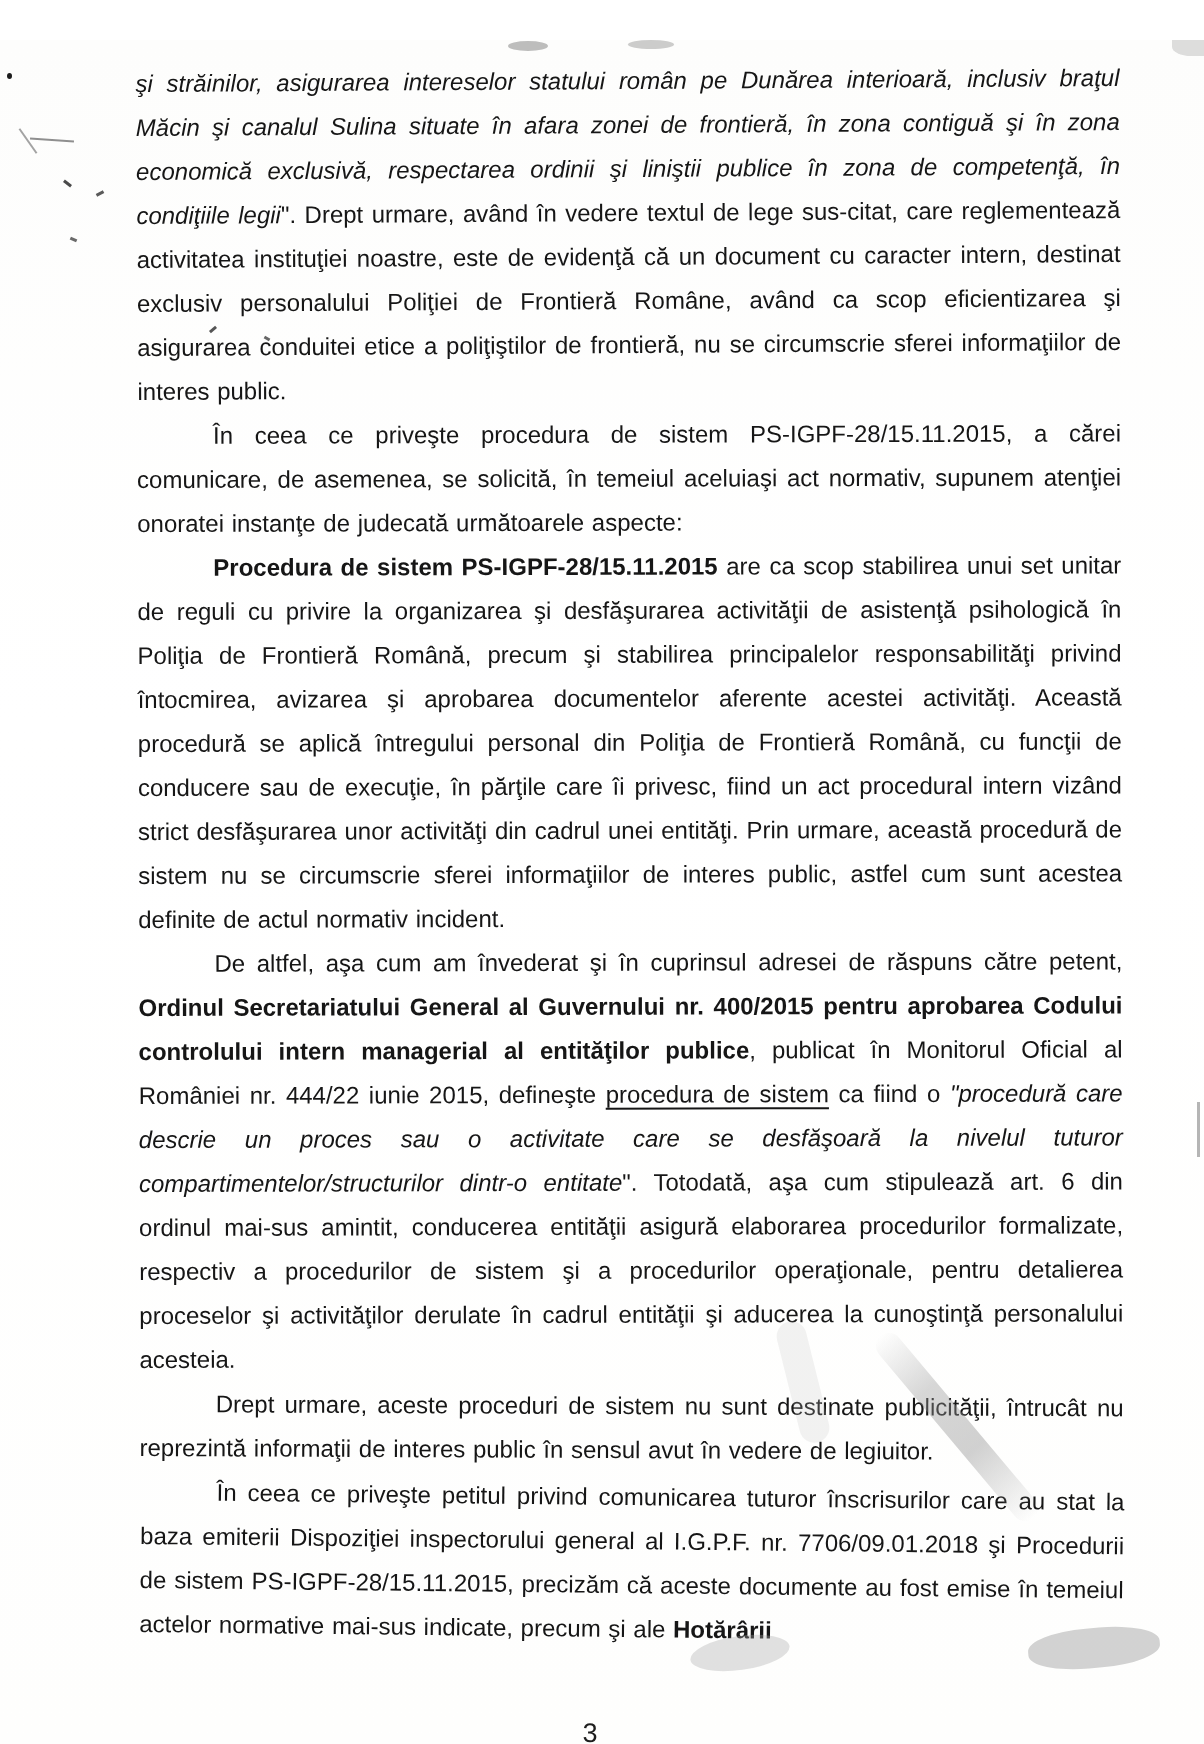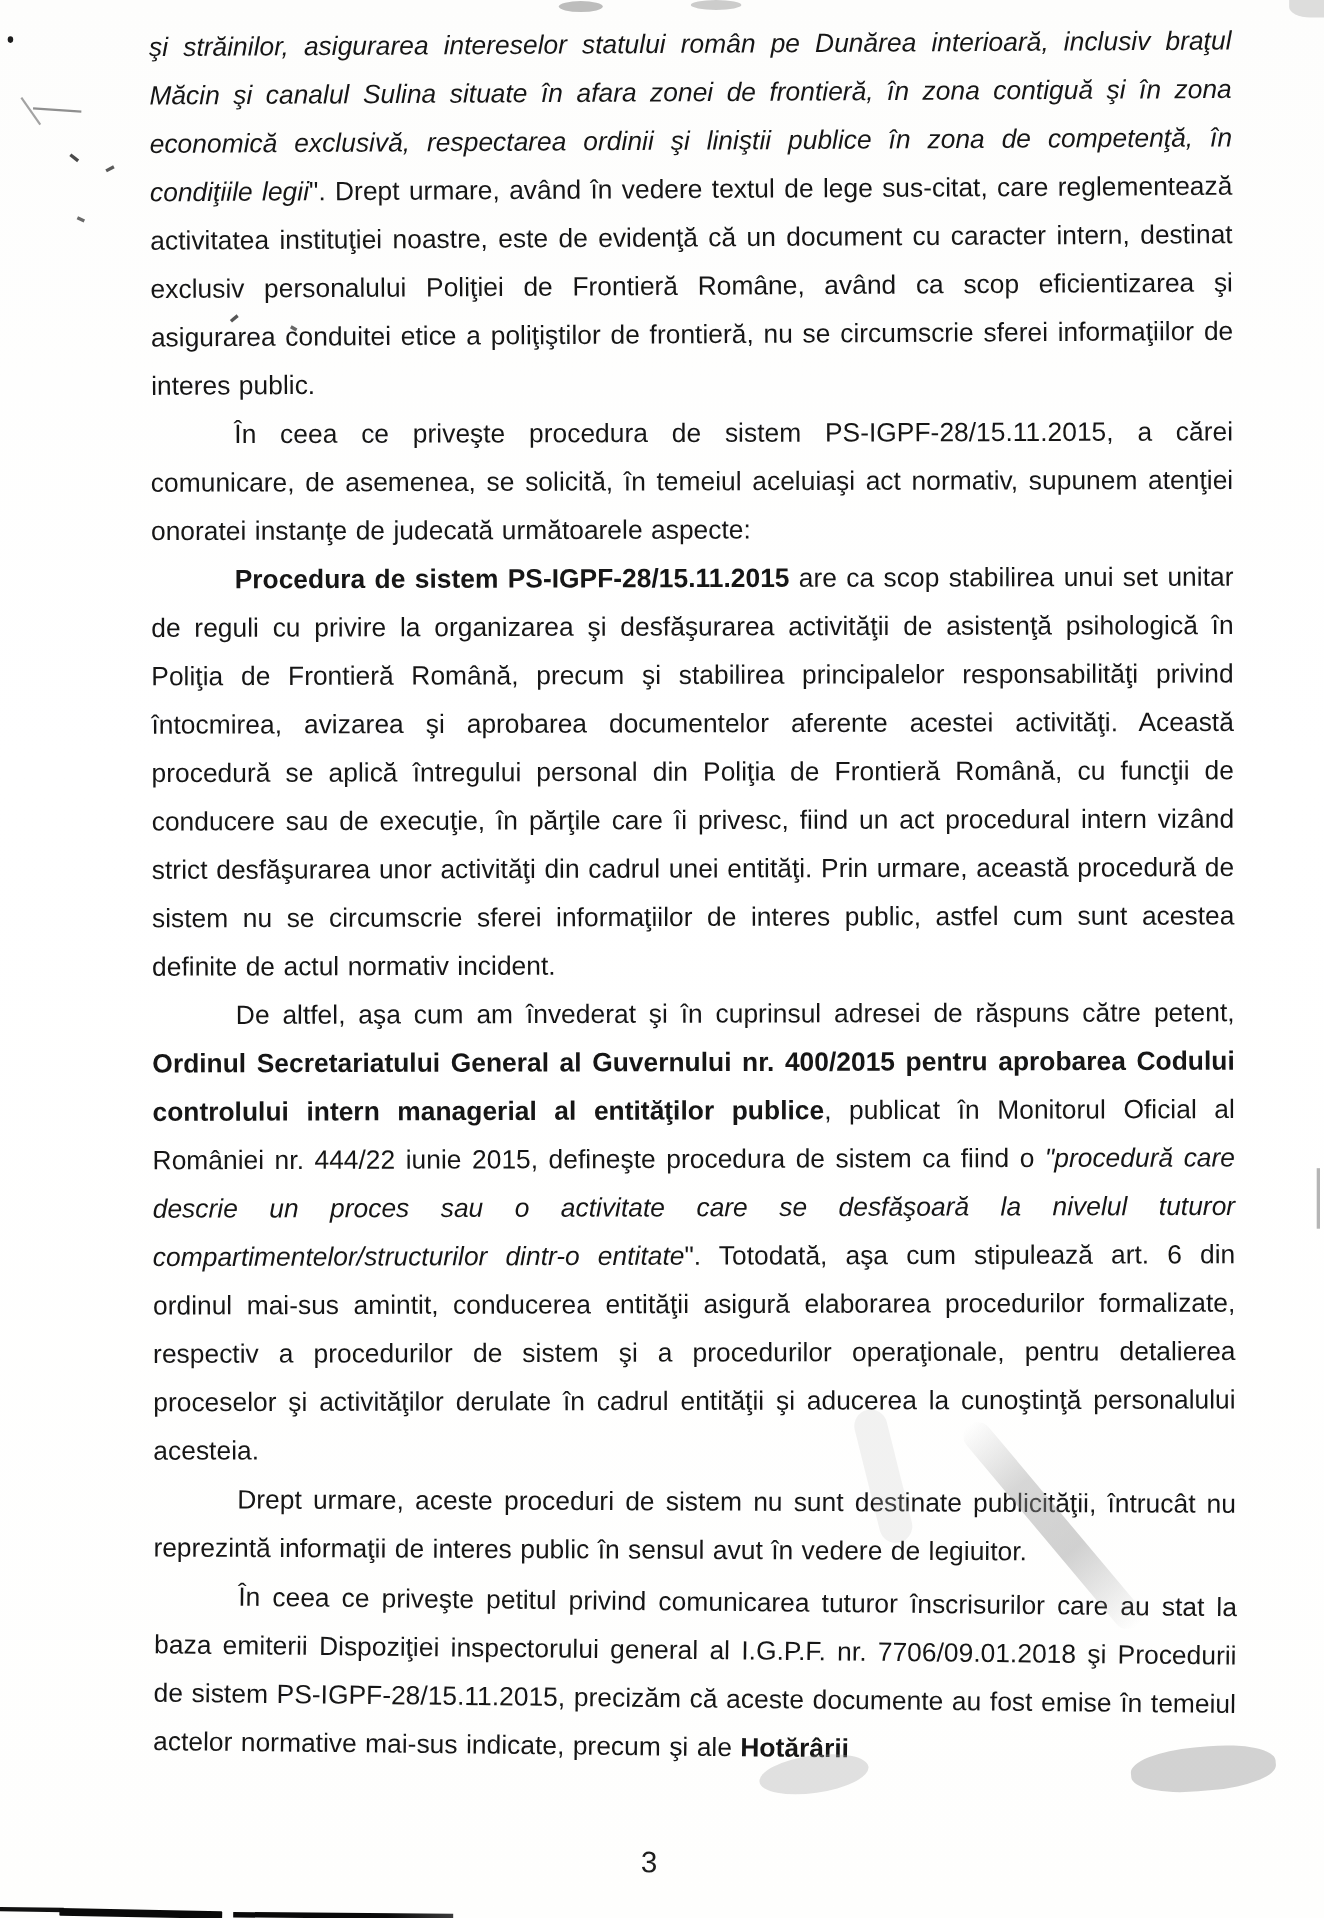--- a/index.html
+++ b/index.html
@@ -11,20 +11,21 @@
     height: 1744px;
     position: relative;
     background: #ffffff;
     overflow: hidden;
     font-family: "Liberation Sans", "DejaVu Sans", sans-serif;
   }
   .page {
     position: absolute;
     inset: 0;
     background: linear-gradient(180deg, #fdfdfc 0%, #ffffff 40%, #fefefd 100%);
+    margin-top: 40px;
   }
   .content {
     position: absolute;
     left: 136px;
     top: 22px;
     width: 984px;
     color: #161616;
     font-size: 24px;
     line-height: 44px;
     text-align: justify;
@@ -36,21 +37,21 @@
     margin: 0;
     padding: 0;
   }
   .content p.indent { text-indent: 76px; }
   .content p:nth-of-type(1) { transform: rotate(-0.2deg); transform-origin: left center; }
   .content p:nth-of-type(5) { transform: rotate(0.4deg);  transform-origin: left center; }
   .content p:nth-of-type(6) { transform: rotate(0.75deg); transform-origin: left center; }
   .normal   { font-style: normal; font-weight: normal; }
   .italic   { font-style: italic; }
   .bold     { font-weight: bold; }
-  .underline{ text-underline-offset: 5px; text-decoration-thickness: 2px; }
+  .underline{ text-decoration: underline; text-underline-offset: 5px; text-decoration-thickness: 2px; }
   .page-number {
     position: absolute;
     left: 0;
     top: 1678px;
     width: 1180px;
     text-align: center;
     font-size: 27px;
     color: #1d1d1d;
     transform: rotate(0.4deg);
   }

